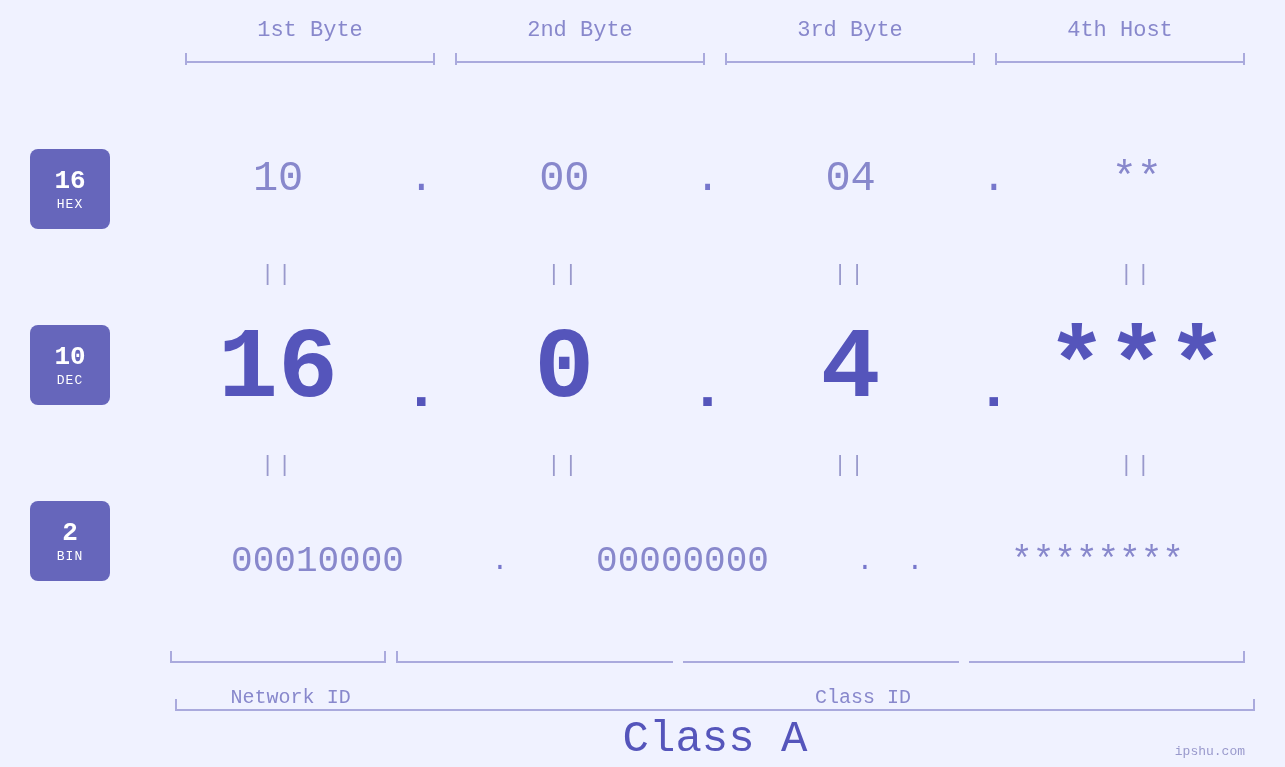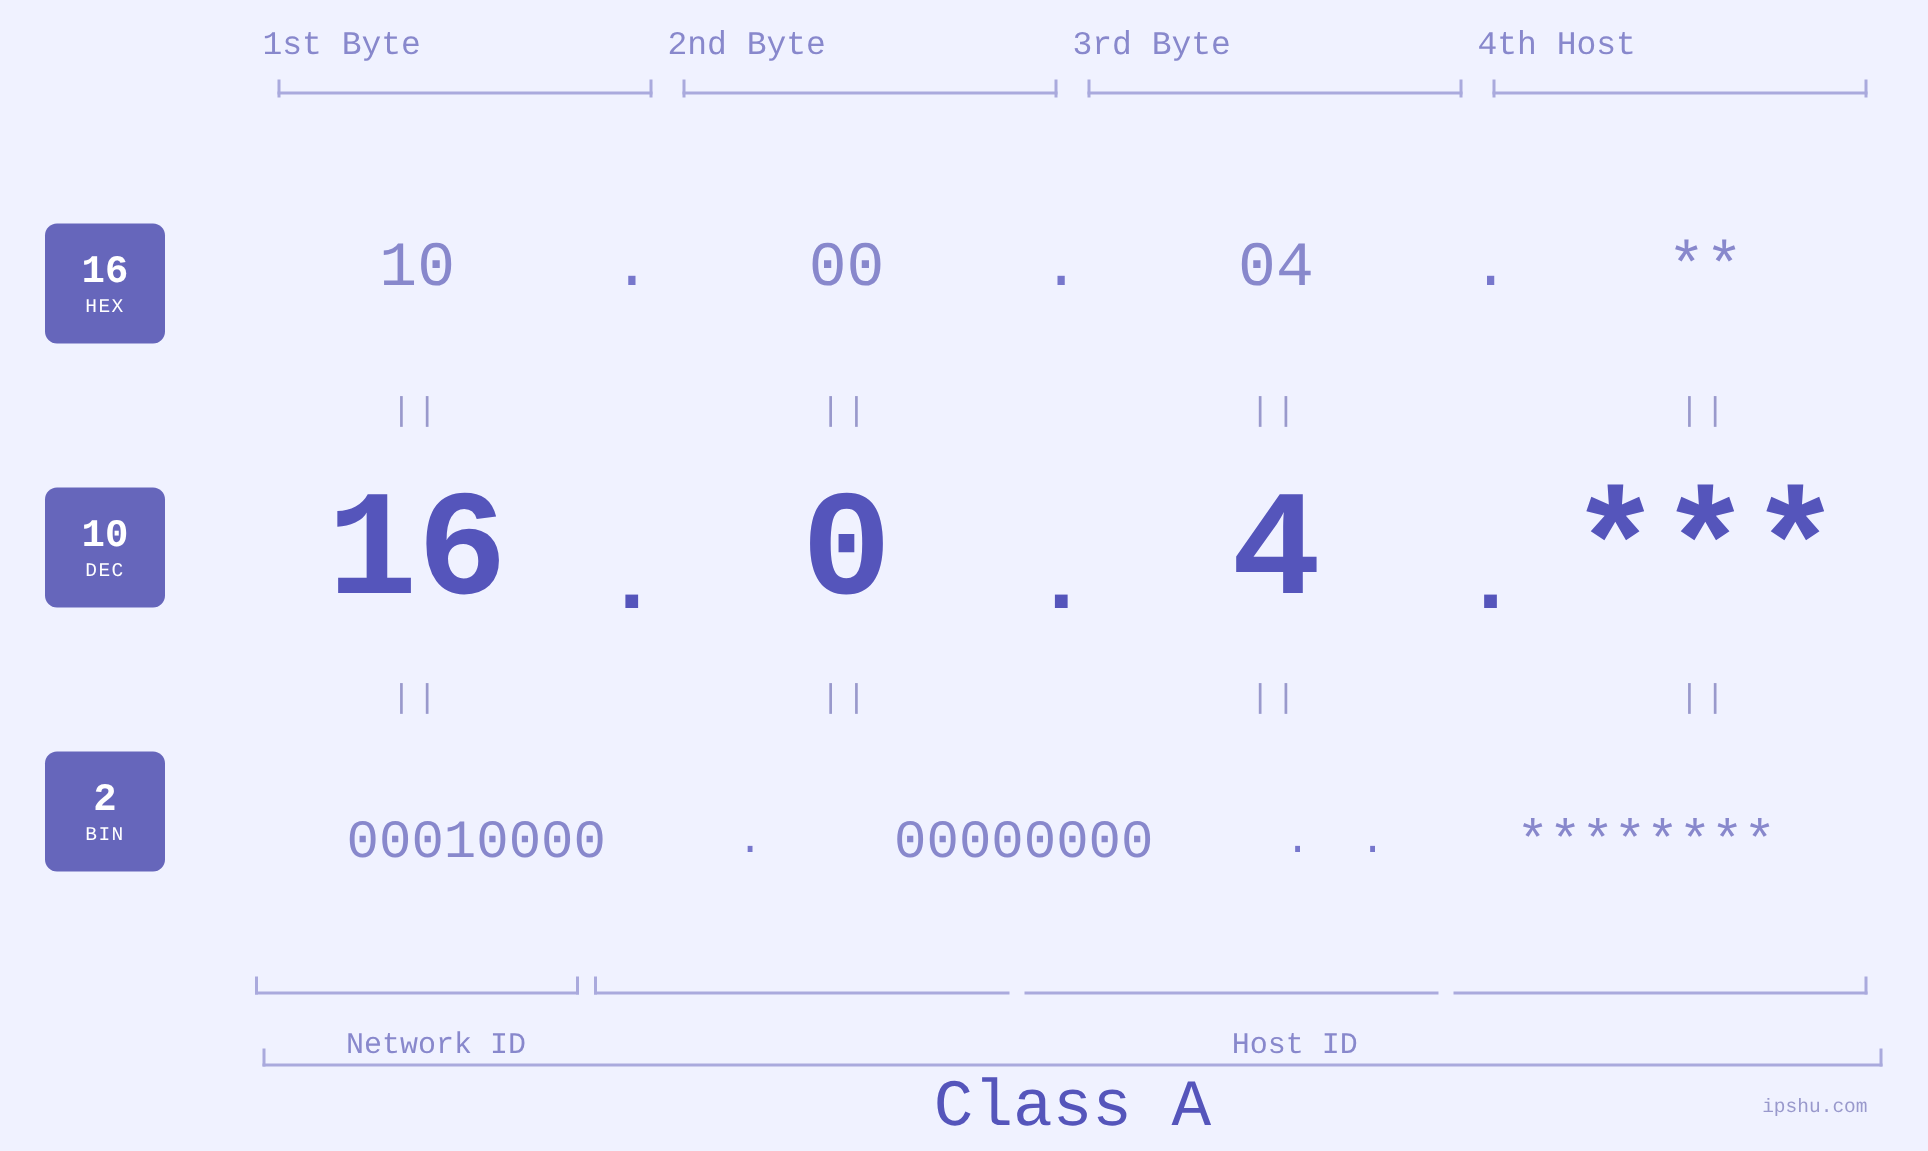--- a/index.html
+++ b/index.html
@@ -28,21 +28,21 @@
     
     .byte-headers {
       display: flex;
       margin-left: 145px;
       padding-top: 18px;
       padding-bottom: 10px;
     }
 
     .byte-header {
       flex: 1;
-      text-align: left;
+      text-align: center;
       color: #8888cc;
       font-size: 22px;
       font-family: 'Courier New', Courier, monospace;
     }
 
     
     .brackets-row {
       display: flex;
       margin-left: 145px;
       margin-bottom: 30px;
@@ -314,30 +314,30 @@
         <div style="width:50px;"></div>
         <div style="flex:1;position:relative;height:18px;margin:0 10px;">
           <div style="position:absolute;left:-60px;right:0;bottom:2px;height:2px;background:#aaaadd;"></div>
           <div style="position:absolute;right:0;bottom:2px;height:12px;width:2px;background:#aaaadd;"></div>
         </div>
       </div>
 
       <div style="display:flex;height:44px;align-items:flex-end;">
         <div style="flex:1;text-align:center;color:#8888cc;font-size:20px;font-family:'Courier New',Courier,monospace;">Network ID</div>
         <div style="width:50px;"></div>
-        <div style="flex:3;text-align:center;color:#8888cc;font-size:20px;font-family:'Courier New',Courier,monospace;">Host ID</div>
+        <div style="flex:3;text-align:center;color:#8888cc;font-size:20px;font-family:'Courier New',Courier,monospace;">Class ID</div>
       </div>
 
     </div>
   </div>
 
   <div style="margin-left:145px;margin-right:0px;">
     <div style="position:relative;height:2px;background:#aaaadd;margin-bottom:0;">
       <div style="position:absolute;left:0;top:-10px;height:12px;width:2px;background:#aaaadd;"></div>
       <div style="position:absolute;right:0;top:-10px;height:12px;width:2px;background:#aaaadd;"></div>
     </div>
     <div style="display:flex;justify-content:center;align-items:center;height:56px;position:relative;">
       <span style="font-size:44px;color:#5555bb;font-family:'Courier New',Courier,monospace;">Class A</span>
-      <span style="position:absolute;right:10px;bottom:22px;font-size:13px;color:#9999cc;font-family:'Courier New',Courier,monospace;">ipshu.com</span>
+      <span style="position:absolute;right:10px;bottom:8px;font-size:13px;color:#9999cc;font-family:'Courier New',Courier,monospace;">ipshu.com</span>
     </div>
   </div>
 
 </div>
 
 </body></html>

